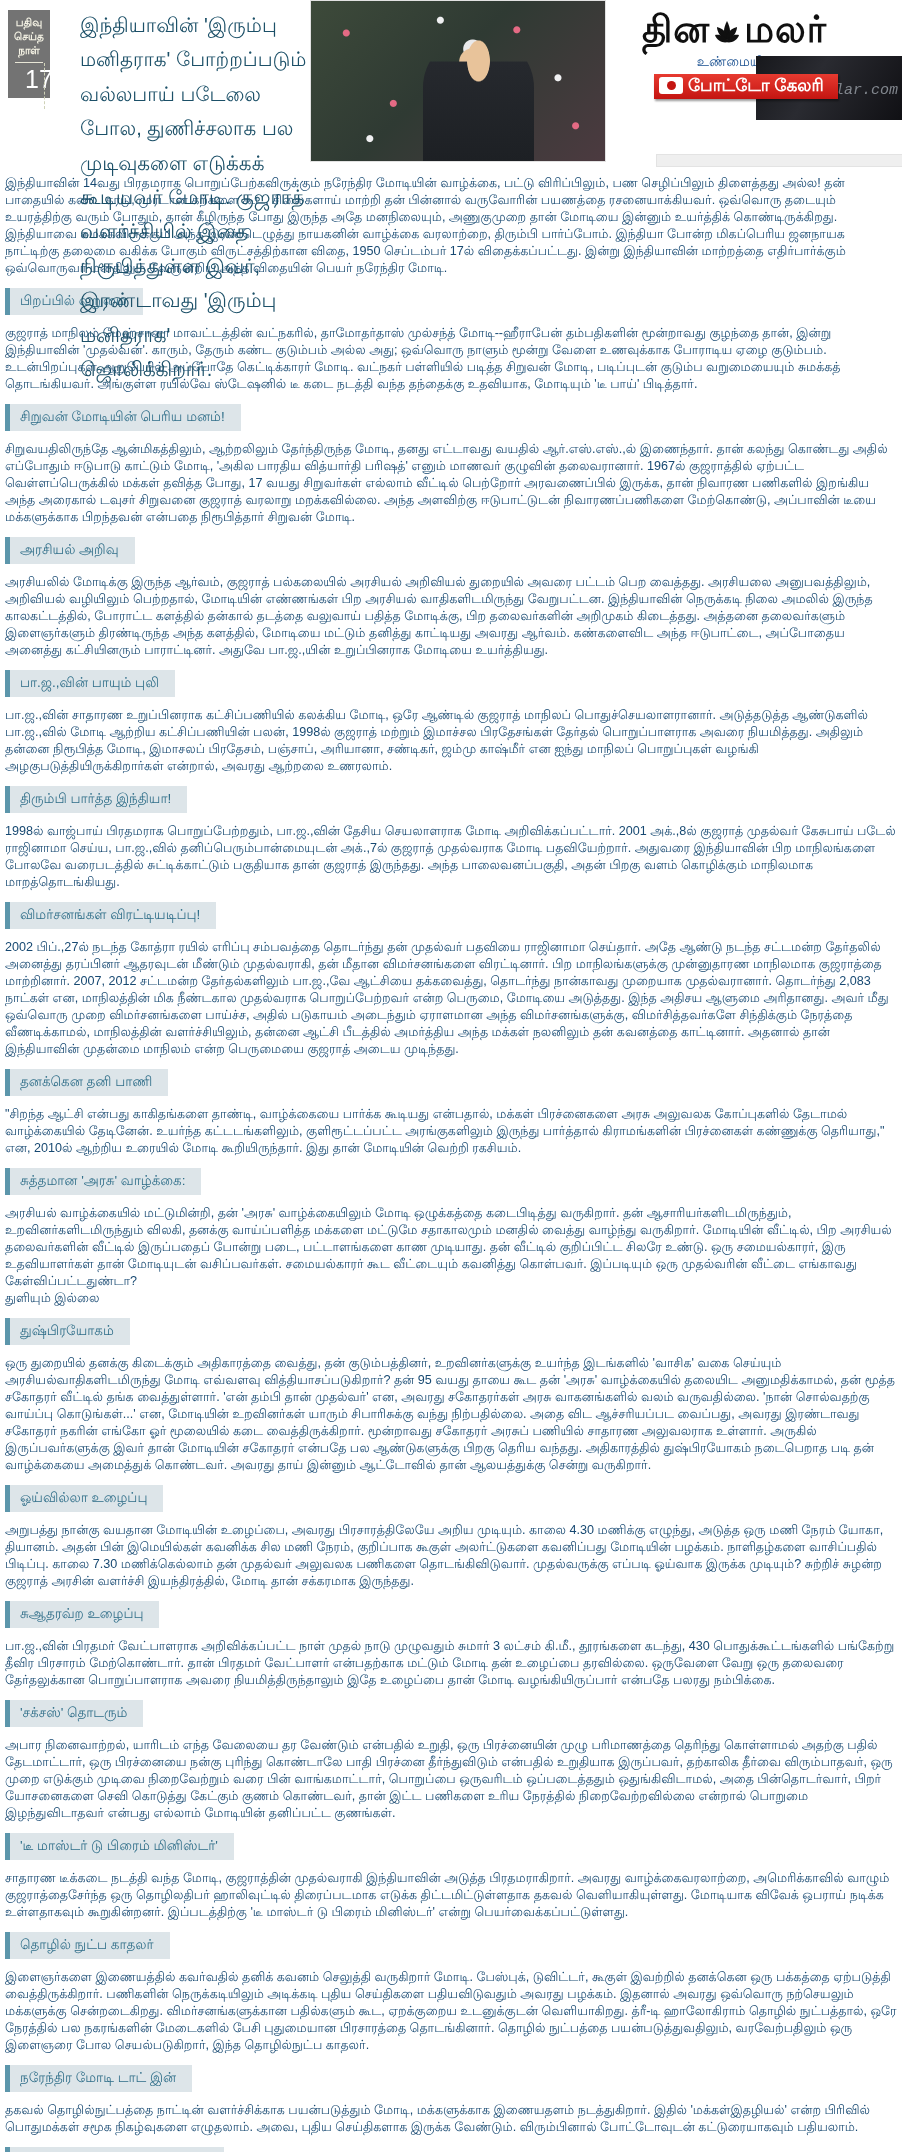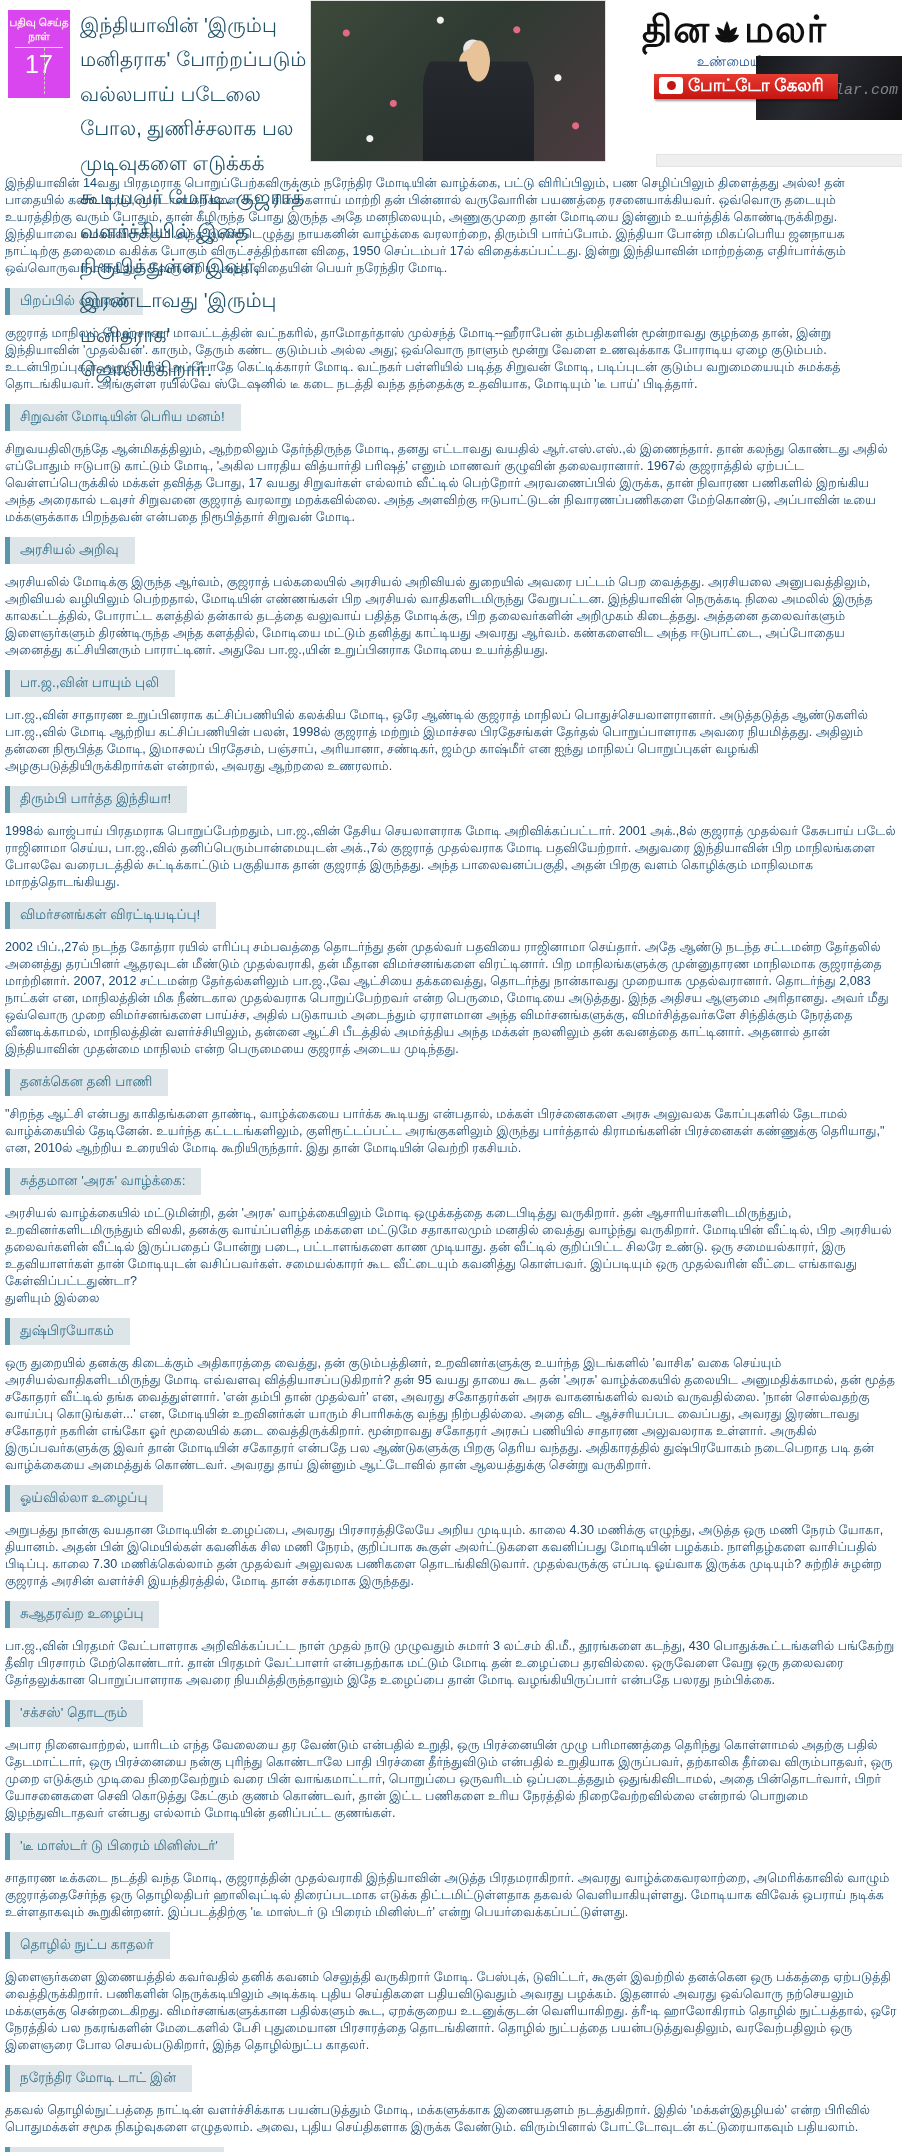--- a/index.html
+++ b/index.html
@@ -1,22 +1,22 @@
 <!DOCTYPE html>
 <html><head>
 <meta charset="utf-8">
 <style>
   html,body{margin:0;padding:0;background:#fff;}
   body{font-family:"Liberation Sans",sans-serif;}
   .page{width:902px;margin:0 auto;position:relative;background:#fff;}
 
   
   .hdr{position:relative;height:170px;}
-  .date-box{position:absolute;left:8px;top:10px;width:62px;height:88px;
-    background:#d946ef;color:#f4f2e4;text-align:center;padding-top:5px;box-sizing:border-box;}
+  .date-box{position:absolute;left:8px;top:10px;width:42px;height:88px;
+    background:#737373;color:#f4f2e4;text-align:center;padding-top:5px;box-sizing:border-box;}
   .date-box .lbl{font-size:10.5px;font-weight:bold;line-height:1.35;}
   .date-box .rule{border-top:1px solid #e8e6d6;margin:4px 7px 2px;}
   .date-box .num{font-size:25px;text-align:left;padding-left:17px;position:relative;color:#fff;}
   .date-box .num::after{content:"";position:absolute;left:36px;top:-2px;height:46px;border-left:1px dashed #cfd2b8;}
 
   .lead{position:absolute;left:80px;top:8px;width:228px;font-size:20px;line-height:1.72;color:#1c5068;}
 
   .hero{position:absolute;left:310px;top:0;width:294px;height:160px;border:1px solid #e2e2e2;overflow:hidden;
     background:
       radial-gradient(circle at 62% 55%, #caa24a 0 26px, transparent 27px),

